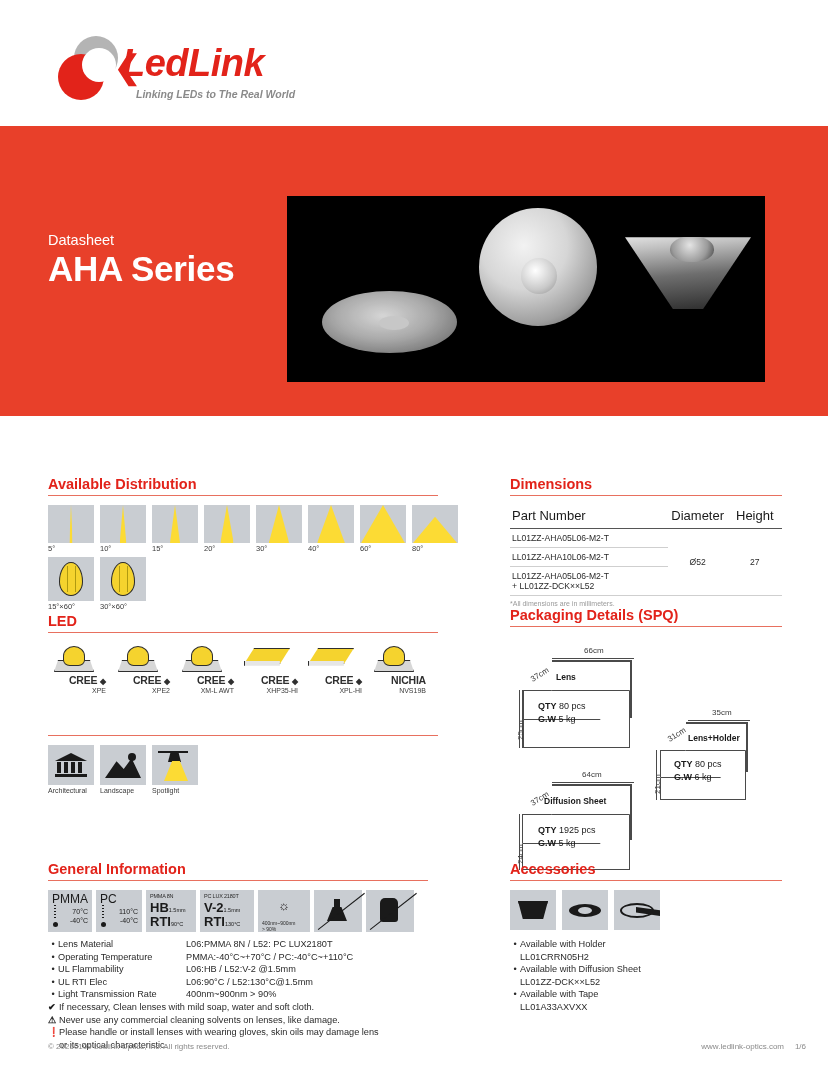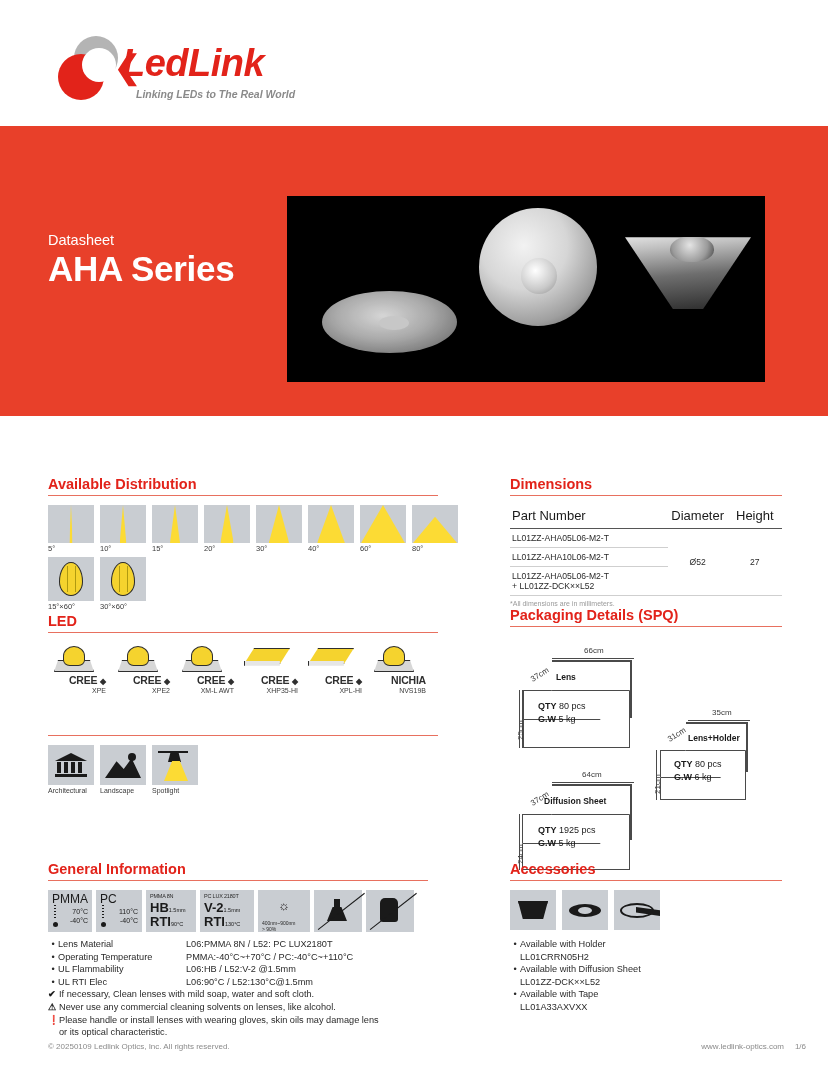--- a/index.html
+++ b/index.html
@@ -486,24 +486,25 @@
       <div style="position:absolute;left:14px;top:8px;width:18px;height:24px;background:#1a1a1a;border-radius:5px 5px 3px 3px;"></div>
       <div class="slash"></div>
     </div>
   </div>
 
   <div id="spec-list" style="margin-top:6px;">
       <div class="bul"><span class="dot">•</span><span class="spec-k">Lens Material</span><span>L06:PMMA 8N / L52: PC LUX2180T</span></div>
       <div class="bul"><span class="dot">•</span><span class="spec-k">Operating Temperature</span><span>PMMA:-40°C~+70°C / PC:-40°C~+110°C</span></div>
       <div class="bul"><span class="dot">•</span><span class="spec-k">UL Flammability</span><span>L06:HB / L52:V-2 @1.5mm</span></div>
       <div class="bul"><span class="dot">•</span><span class="spec-k">UL RTI Elec</span><span>L06:90°C / L52:130°C@1.5mm</span></div>
+      <div class="bul"><span class="dot">•</span><span class="spec-k">Light Transmission Rate</span><span>400nm~900nm &gt; 90%</span></div>
     </div>
   <div id="note-list">
       <div class="bul"><span class="warn">✔</span><span>If necessary, Clean lenses with mild soap, water and soft cloth.</span></div>
-      <div class="bul"><span class="warn">⚠</span><span>Never use any commercial cleaning solvents on lenses, like alcohol.</span></div>
+      <div class="bul"><span class="warn">⚠</span><span>Never use any commercial cleaning solvents on lenses, like damage.</span></div>
       <div class="bul"><span class="warn">❗</span><span>Please handle or install lenses with wearing gloves, skin oils may damage lens</span></div>
       <div class="bul"><span class="warn"></span><span>or its optical characteristic.</span></div>
     </div>
 </div>
 
 <div class="col-right" style="top:476px;">
   <div class="sec-title">Dimensions</div>
   <div class="sec-rule"></div>
   <table class="dims">
     <thead>

